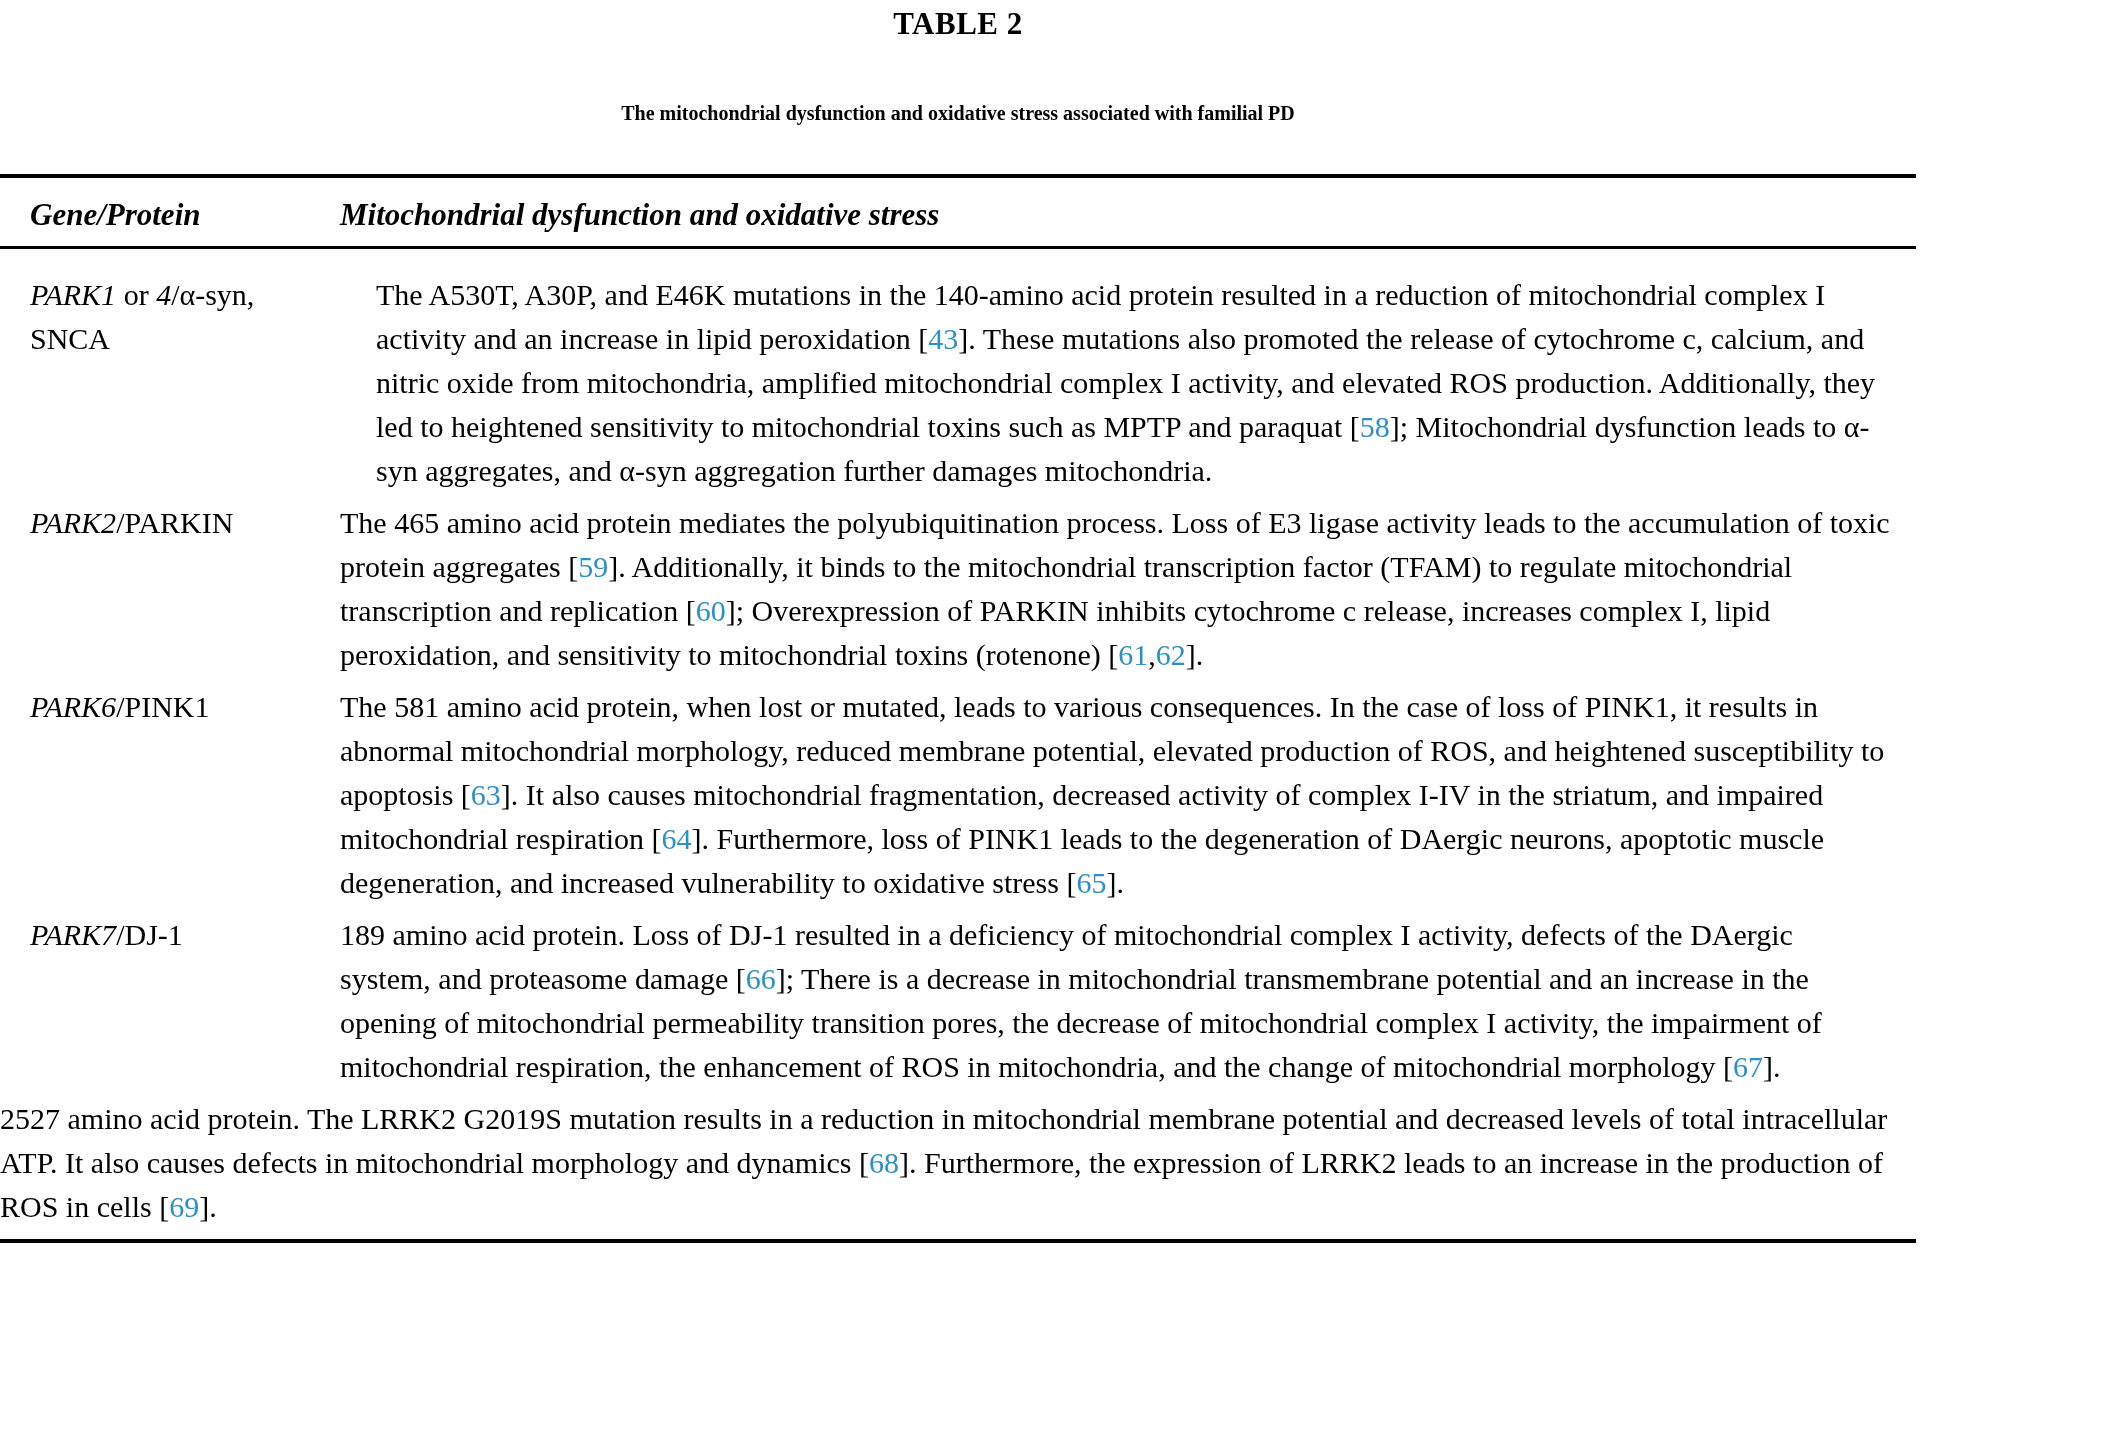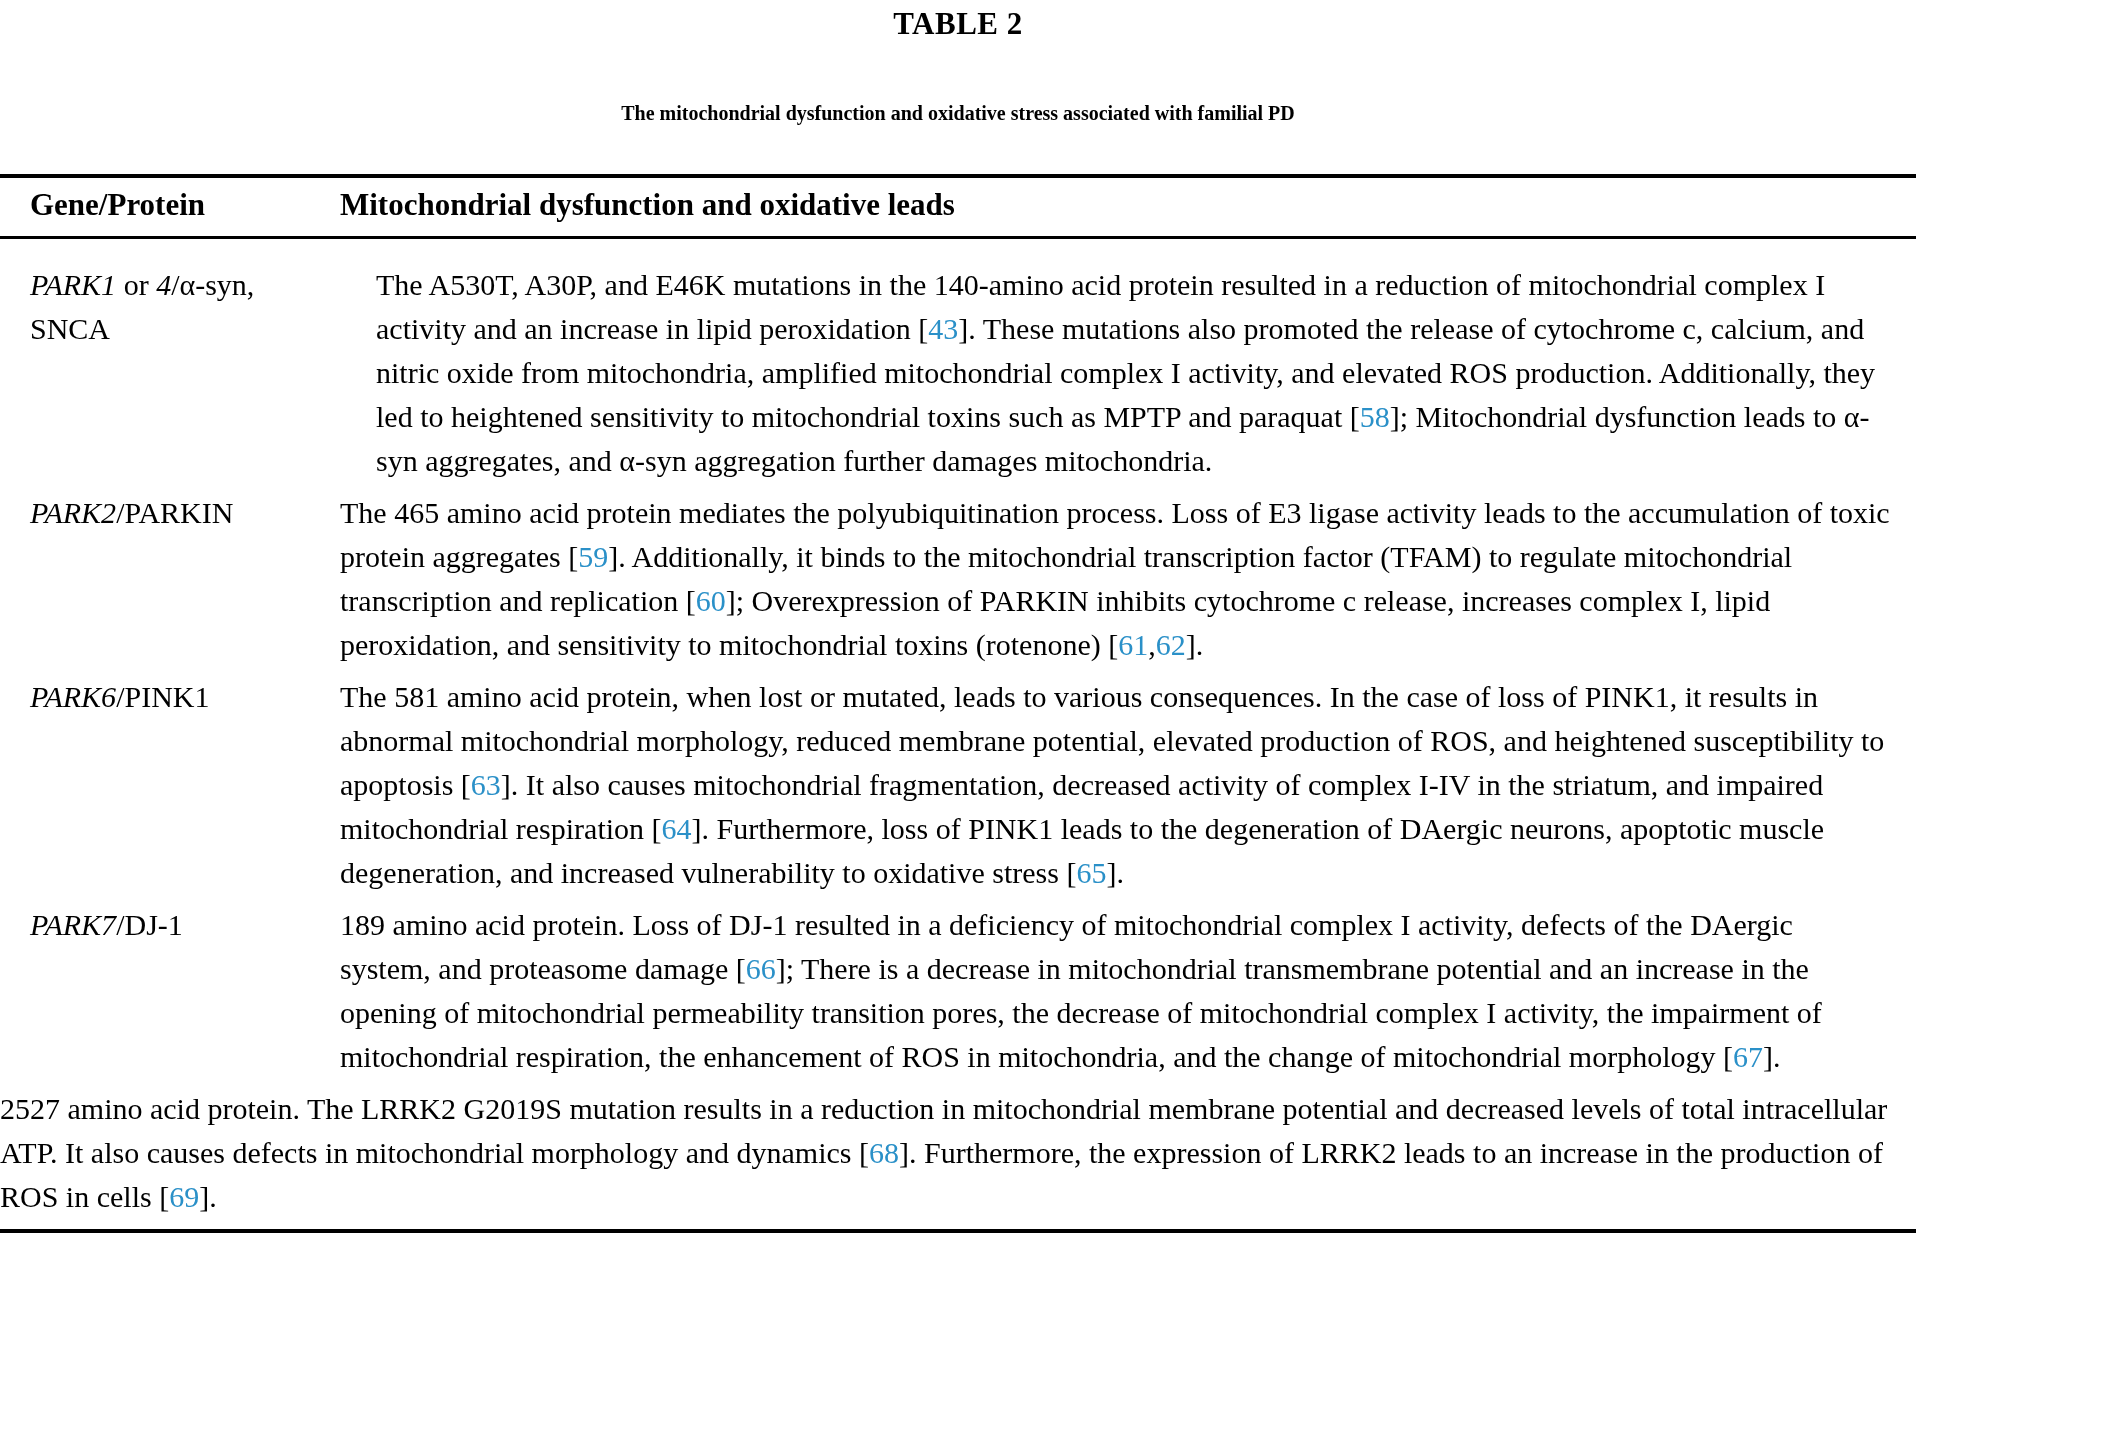--- a/index.html
+++ b/index.html
@@ -28,21 +28,22 @@
   }
   .table {
     margin-top: 42px;
     border-top: 4px solid #000;
     border-bottom: 4px solid #000;
     padding-bottom: 10px;
   }
   .thead {
     display: flex;
     border-bottom: 3px solid #000;
-    padding: 8px 0 12px 0;
+    padding: 18px 0 12px 0;
+    font-style: italic;
   }
   .th {
     font-weight: bold;
     font-size: 31px;
     line-height: 38px;
   }
   .row { display: flex; margin-top: 8px; }
   .row.first { margin-top: 24px; gap: 36px; }
   .gcol {
     flex: 0 0 340px;
@@ -66,21 +67,21 @@
 </head>
 <body style="--accent: #2a90c8;">
 
 <div class="page">
   <div class="title">TABLE 2</div>
   <div class="subtitle">The mitochondrial dysfunction and oxidative stress associated with familial PD</div>
 
   <div class="table">
     <div class="thead">
       <div class="gcol th">Gene/Protein</div>
-      <div class="dcol th">Mitochondrial dysfunction and oxidative leads</div>
+      <div class="dcol th">Mitochondrial dysfunction and oxidative stress</div>
     </div>
 
     <div class="row first">
       <div class="gcol gene"><span class="g-italic">PARK1</span> or <span class="g-italic">4</span>/α-syn, SNCA</div>
       <div class="dcol desc">The A530T, A30P, and E46K mutations in the 140-amino acid protein resulted in a reduction of mitochondrial complex I activity and an increase in lipid peroxidation [<span class="cite">43</span>]. These mutations also promoted the release of cytochrome c, calcium, and nitric oxide from mitochondria, amplified mitochondrial complex I activity, and elevated ROS production. Additionally, they led to heightened sensitivity to mitochondrial toxins such as MPTP and paraquat [<span class="cite">58</span>]; Mitochondrial dysfunction leads to α-syn aggregates, and α-syn aggregation further damages mitochondria.</div>
     </div>
 
     <div class="row">
       <div class="gcol gene"><span class="g-italic">PARK2</span>/PARKIN</div>
       <div class="dcol desc">The 465 amino acid protein mediates the polyubiquitination process. Loss of E3 ligase activity leads to the accumulation of toxic protein aggregates [<span class="cite">59</span>]. Additionally, it binds to the mitochondrial transcription factor (TFAM) to regulate mitochondrial transcription and replication [<span class="cite">60</span>]; Overexpression of PARKIN inhibits cytochrome c release, increases complex I, lipid peroxidation, and sensitivity to mitochondrial toxins (rotenone) [<span class="cite">61</span>,<span class="cite">62</span>].</div>

